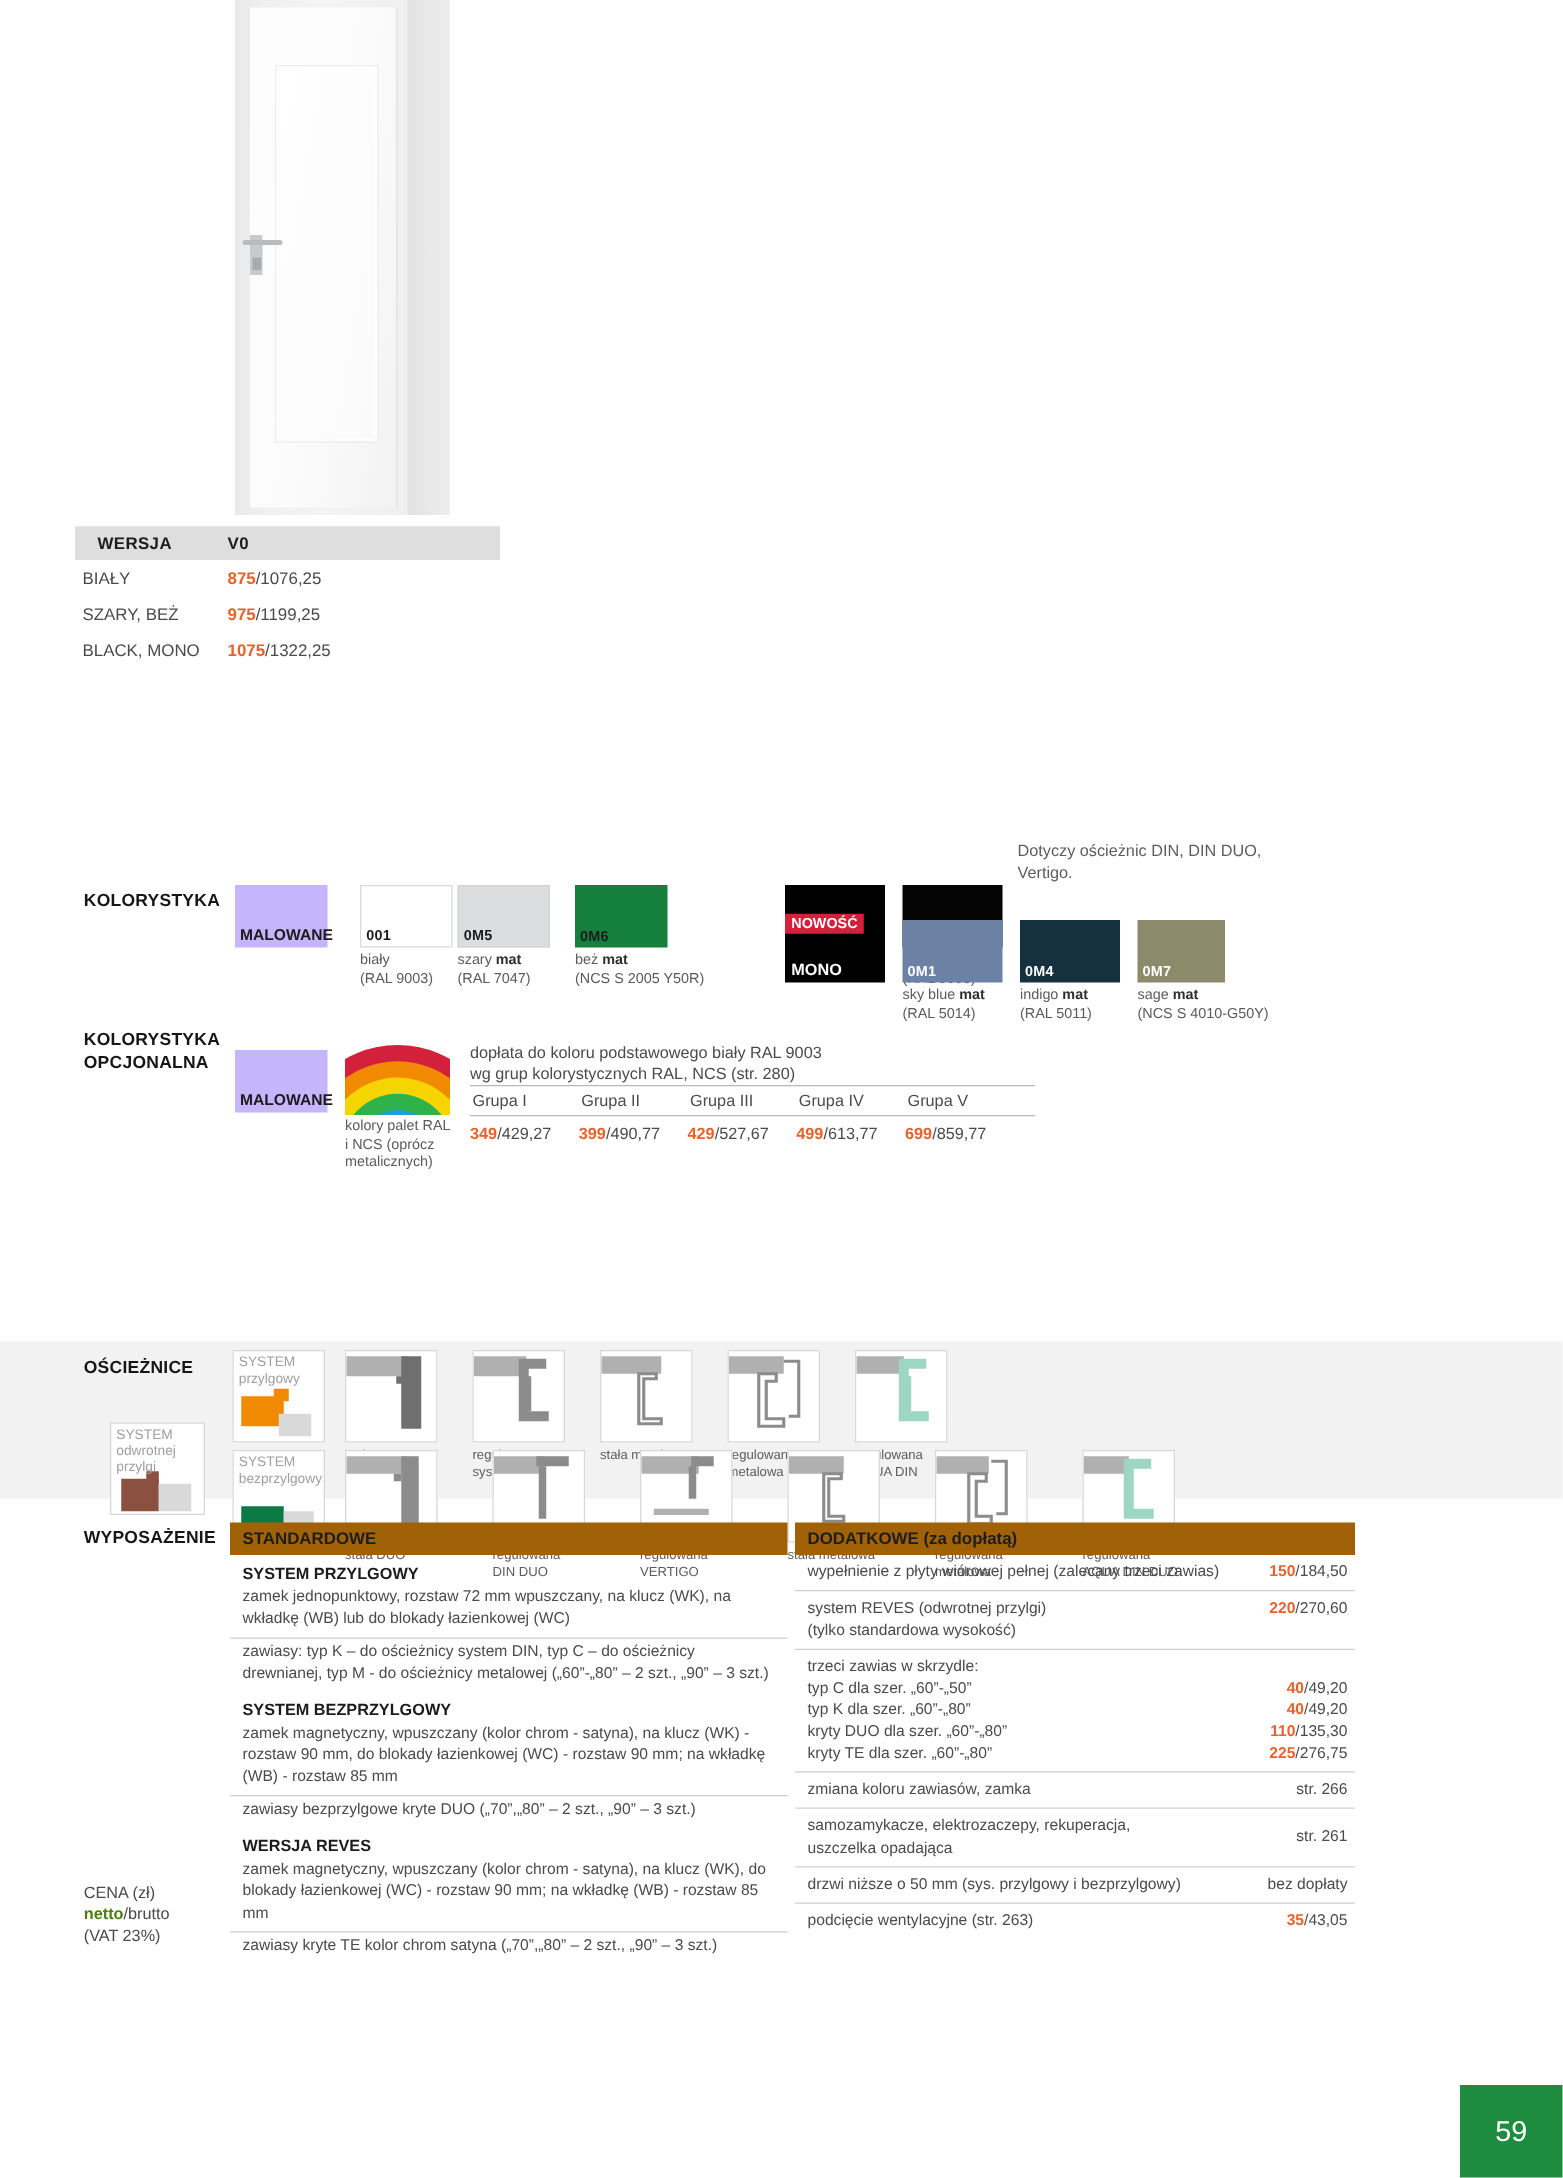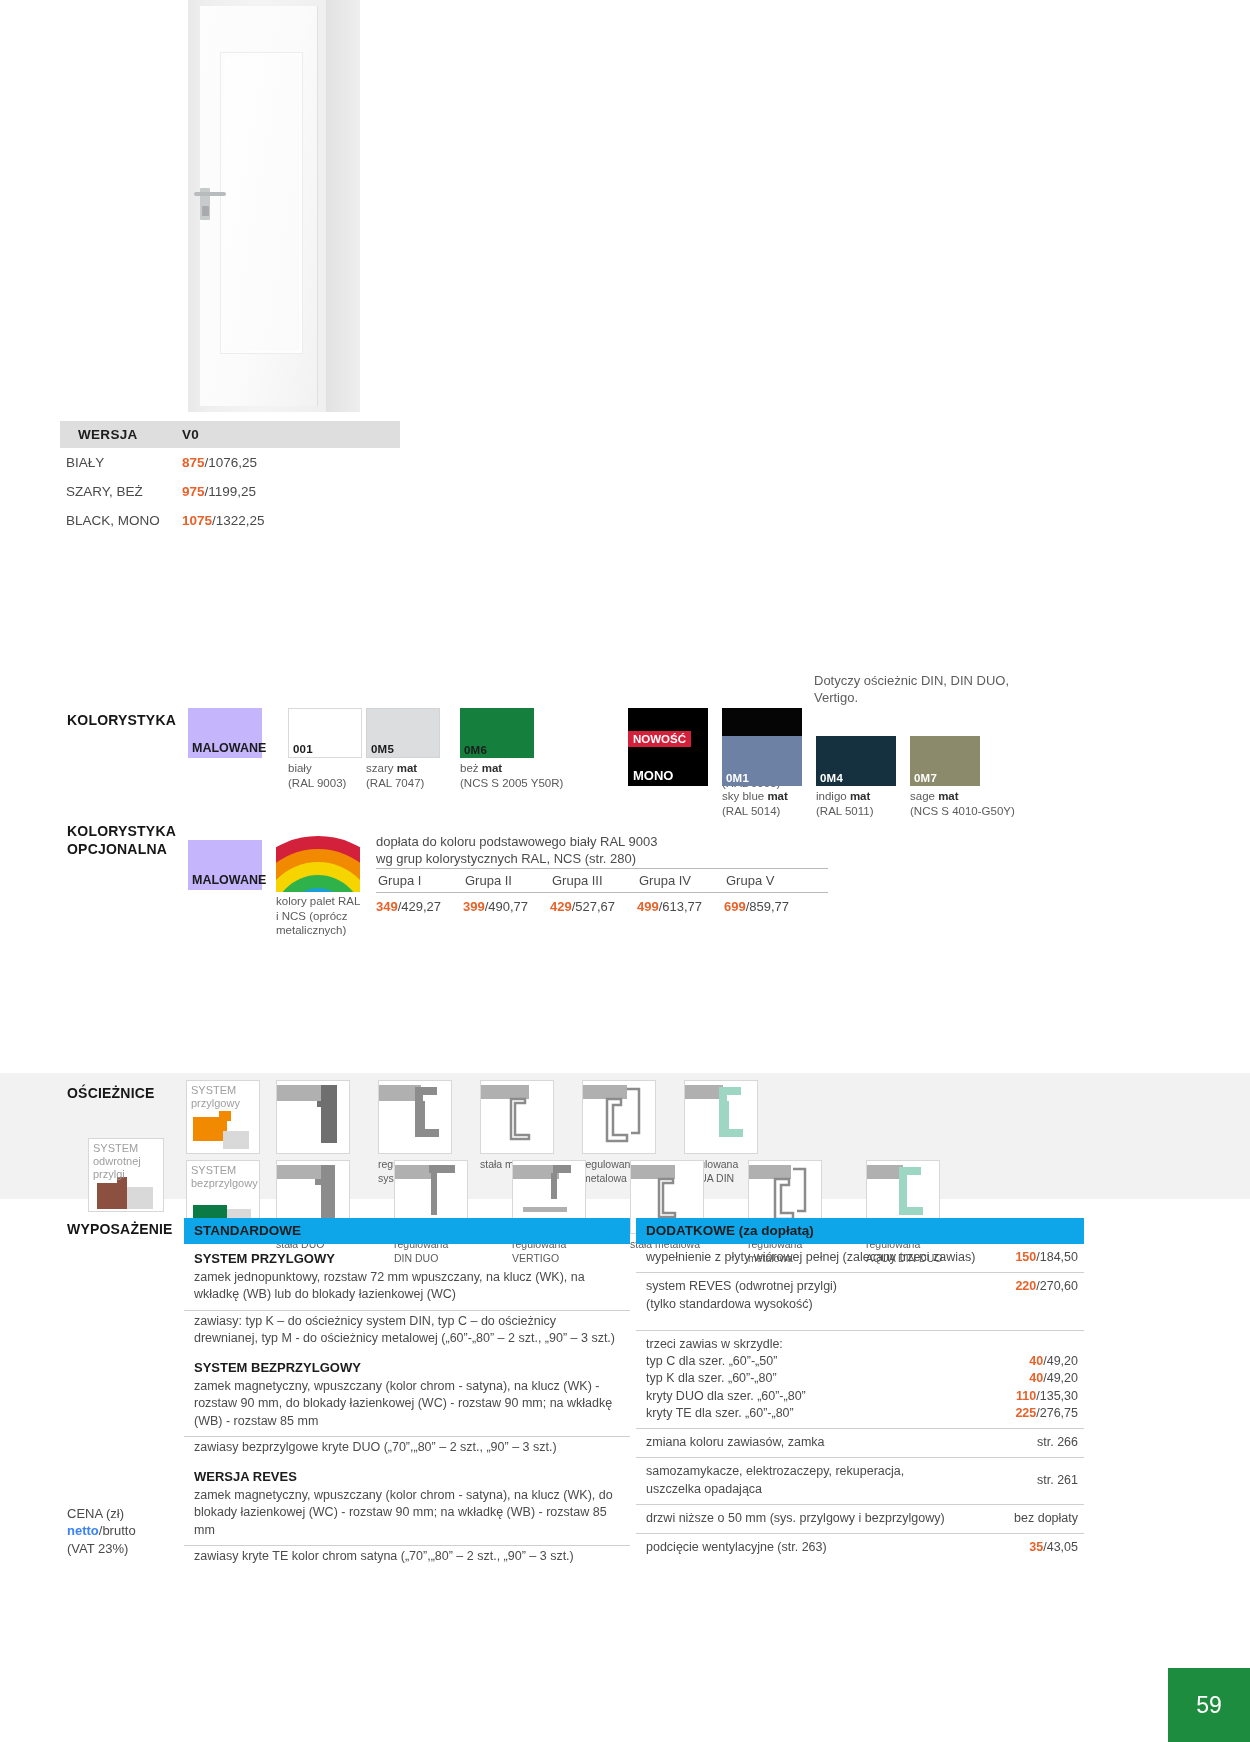--- a/index.html
+++ b/index.html
@@ -113,41 +113,41 @@
   .syslabel {
     width:74px; height:74px; border:1px solid #d7d7d7; background:#fff;
     position:relative; overflow:hidden;
   }
   .syslabel .txt {
     position:absolute; left:4px; top:3px; font-size:11px; color:#9f9f9f; line-height:1.18;
   }
 
   
   .eq-head {
-    background:#0ea5e9; font-size:13.5px; color:#1d1d1d; font-weight:bold;
+    background:#a16207; font-size:13.5px; color:#1d1d1d; font-weight:bold;
     padding:5px 0 6px 10px;
   }
   .eq-col { position:absolute; }
   .eq-sub { font-weight:bold; font-size:13px; color:#1c1c1c; padding:7px 0 1px 10px;}
   .eq-txt { font-size:12.5px; color:#4b4b4b; line-height:1.38; padding:2px 8px 6px 10px; }
   .eq-line { border-top:1px solid #cfcfcf; }
   .eq-row {
     display:flex; justify-content:space-between; align-items:flex-start;
     font-size:12.5px; color:#4b4b4b; line-height:1.38;
     padding:5px 6px 6px 10px; border-top:1px solid #cfcfcf;
   }
   .eq-row .lt { padding-right:10px; }
   .eq-row .rt { white-space:nowrap; text-align:right; }
   .eq-row .rt b { color:#e8622a; font-weight:bold; }
   .eq-row.first { border-top:none; }
 
   .cena {
     position:absolute; font-size:13px; color:#4a4a4a; line-height:1.34;
   }
-  .cena b { color:#3b82f6; }
+  .cena b { color:#4d7c0f; }
 
   .pagenum {
     position:absolute; right:0; bottom:0; width:82px; height:74px;
     background:#1d8c3e; color:#fff; font-size:23px;
     display:flex; align-items:center; justify-content:center;
   }
 </style>
 </head>
 <body>
 
@@ -529,21 +529,21 @@
       <div class="lt">wypełnienie z płyty wiórowej pełnej (zalecany trzeci zawias)</div>
       <div class="rt"><b>150</b><span>/184,50</span></div>
     </div>
 
     <div class="eq-row">
       <div class="lt" style="white-space:pre-line;">system REVES (odwrotnej przylgi)
 (tylko standardowa wysokość)</div>
       <div class="rt"><b>220</b><span>/270,60</span></div>
     </div>
 
-    <div class="eq-row" style="display:block;margin-top:11px;">
+    <div class="eq-row" style="display:block;">
       <div>trzeci zawias w skrzydle:</div>
       <div style="display:flex; justify-content:space-between;">
         <div>typ C dla szer. „60”-„50”</div>
         <div class="rt"><b>40</b><span>/49,20</span></div>
       </div>
       <div style="display:flex; justify-content:space-between;">
         <div>typ K dla szer. „60”-„80”</div>
         <div class="rt"><b>40</b><span>/49,20</span></div>
       </div>
       <div style="display:flex; justify-content:space-between;">

